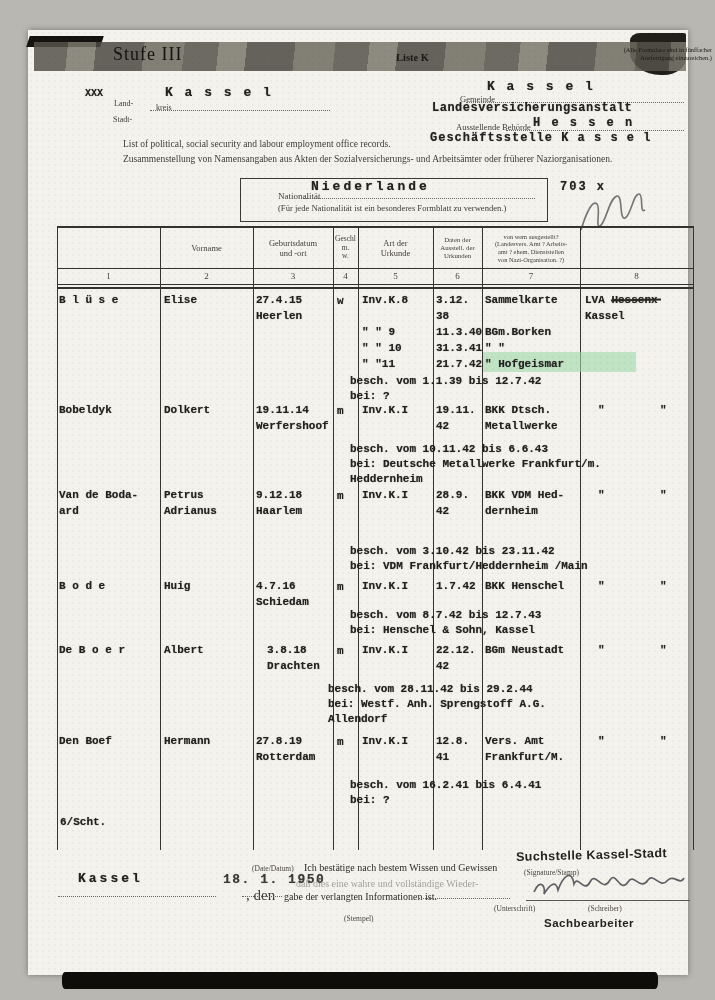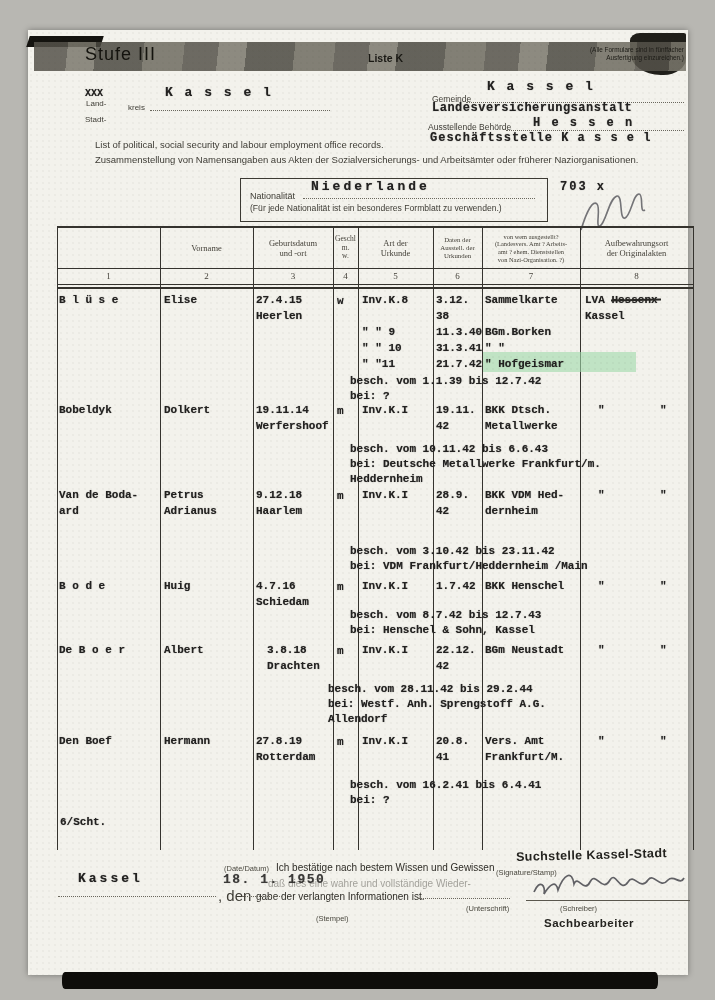--- a/index.html
+++ b/index.html
@@ -13,21 +13,21 @@
     background:#f3f2ec;
     box-shadow:0 0 6px rgba(0,0,0,.35);
   }
   .page:after{
     content:"";position:absolute;inset:0;pointer-events:none;
     background:radial-gradient(rgba(60,60,50,.06) 1px, transparent 1.2px);
     background-size:6px 6px;opacity:.7;
   }
   .abs{position:absolute;}
   
-  .p{font-family:Liberation Sans, sans-serif;color:#3e3c35;}
+  .p{font-family:Liberation Serif, serif;color:#3e3c35;margin-left:28px;}
   
   .t{
     font-family:"Liberation Mono","DejaVu Sans Mono", monospace;
     color:#222120;font-weight:700;white-space:pre-line;
     text-shadow:0 0 1px rgba(45,43,40,.55);
   }
   .cell{font-size:11px;line-height:16px;}
   .besch{font-size:11px;line-height:15px;}
   .dots{border-bottom:1.2px dotted #6b685e;height:10px;}
   .vline{position:absolute;width:1px;background:#35332e;top:196px;height:624px;}
@@ -113,22 +113,20 @@
 w.</div>
   <div class="abs hdr" style="left:330px;top:198px;width:75px;height:40px;">Art der
 Urkunde</div>
   <div class="abs hdr" style="left:405px;top:198px;width:49px;height:40px;font-size:6.8px;line-height:8px;">Daten der
 Ausstell. der
 Urkunden</div>
   <div class="abs hdr" style="left:454px;top:198px;width:98px;height:40px;font-size:6.4px;line-height:7.6px;">von wem ausgestellt?
 (Landesvers. Amt ? Arbeits-
 amt ? ehem. Dienststellen
 von Nazi-Organisation. ?)</div>
-  <div class="abs hdr" style="left:552px;top:198px;width:113px;height:40px;">Aufbewahrungsort
-der Originalakten</div>
 
   <div class="abs num" style="left:29px;top:241px;width:103px;">1</div>
   <div class="abs num" style="left:132px;top:241px;width:93px;">2</div>
   <div class="abs num" style="left:225px;top:241px;width:80px;">3</div>
   <div class="abs num" style="left:305px;top:241px;width:25px;">4</div>
   <div class="abs num" style="left:330px;top:241px;width:75px;">5</div>
   <div class="abs num" style="left:405px;top:241px;width:49px;">6</div>
   <div class="abs num" style="left:454px;top:241px;width:98px;">7</div>
   <div class="abs num" style="left:552px;top:241px;width:113px;">8</div>
 
@@ -219,21 +217,21 @@
   <div class="abs t besch" style="left:300px;top:652px;">besch. vom 28.11.42  bis  29.2.44
 bei: Westf. Anh. Sprengstoff A.G.
       Allendorf</div>
 
   <div class="abs t cell" style="left:31px;top:703px;">Den Boef</div>
   <div class="abs t cell" style="left:136px;top:703px;">Hermann</div>
   <div class="abs t cell" style="left:228px;top:703px;">27.8.19
  Rotterdam</div>
   <div class="abs t cell" style="left:309px;top:704px;">m</div>
   <div class="abs t cell" style="left:334px;top:703px;">Inv.K.I</div>
-  <div class="abs t cell" style="left:408px;top:703px;">20.8.
+  <div class="abs t cell" style="left:408px;top:703px;">12.8.
   41</div>
   <div class="abs t cell" style="left:457px;top:703px;">Vers. Amt
  Frankfurt/M.</div>
   <div class="abs t cell" style="left:570px;top:703px;">"</div>
   <div class="abs t cell" style="left:632px;top:703px;">"</div>
   <div class="abs t besch" style="left:322px;top:748px;">besch. vom 16.2.41  bis  6.4.41
 bei: ?</div>
 
   <div class="abs t" style="left:32px;top:786px;font-size:11px;">6/Scht.</div>
 

